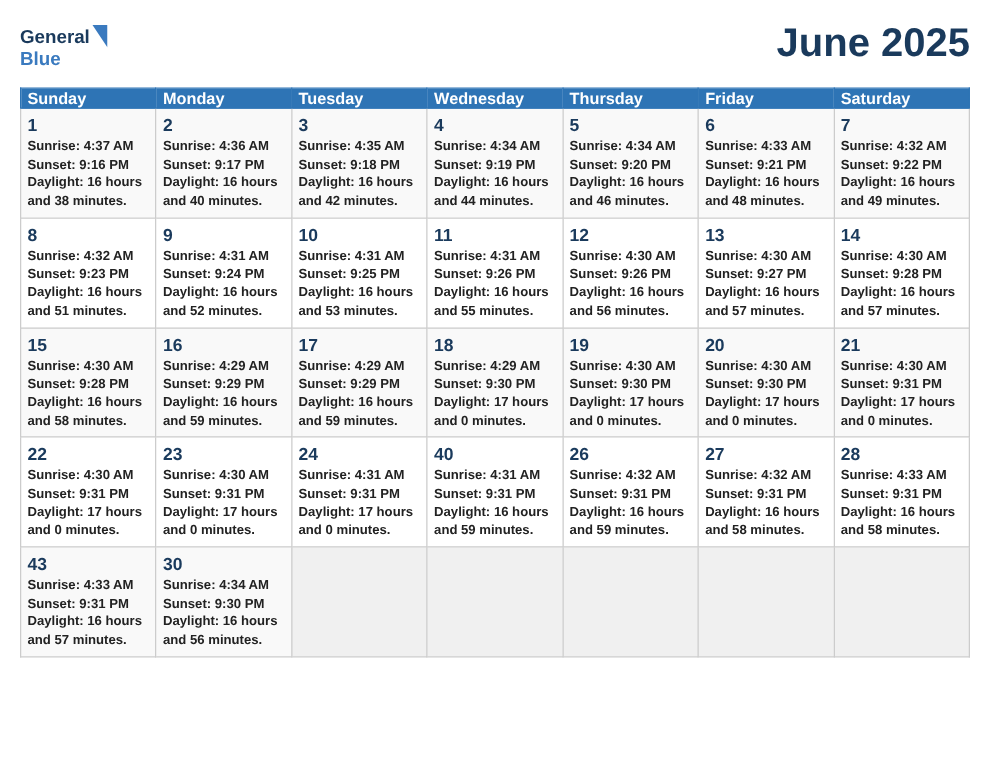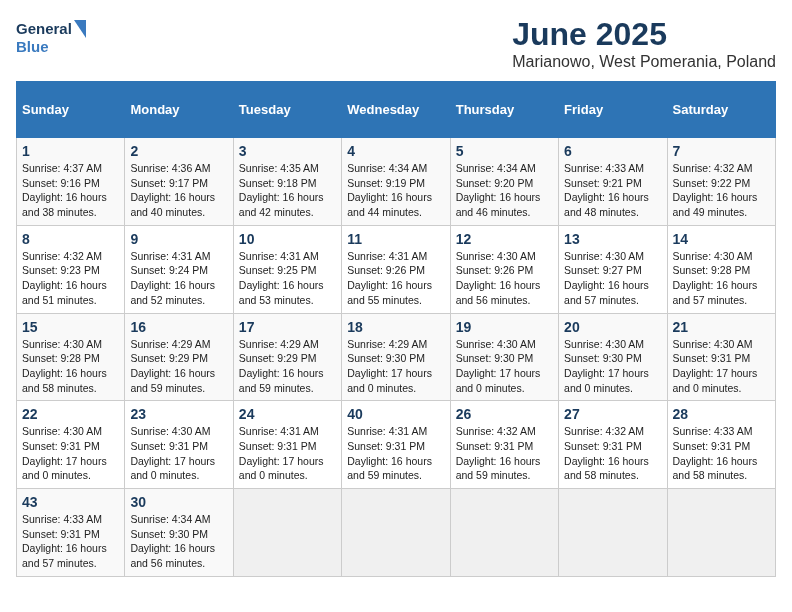--- a/index.html
+++ b/index.html
@@ -15,40 +15,40 @@
       justify-content: space-between;
       align-items: flex-start;
       margin-bottom: 10px;
     }
     .logo {
       display: flex;
       align-items: flex-end;
       gap: 4px;
     }
     .title-area {
-      text-align: left;
+      text-align: center;
     }
     .main-title {
       font-size: 32px;
       font-weight: bold;
       color: #1a3a5c;
     }
     .subtitle {
       font-size: 16px;
       color: #333;
     }
     table {
       width: 100%;
       border-collapse: collapse;
       font-size: 11px;
     }
     thead tr th {
       background-color: #2e74b5;
       color: #fff;
-      padding: 20px 5px;
+      padding: 0 5px;
       text-align: left;
       font-size: 13px;
       font-weight: bold;
       border: 1px solid #2e74b5;
     }
     tbody tr td {
       border: 1px solid #ccc;
       padding: 5px 5px;
       vertical-align: top;
       background: #fff;
@@ -62,20 +62,21 @@
       font-size: 14px;
       font-weight: bold;
       color: #1a3a5c;
       display: block;
       margin-bottom: 2px;
     }
     .day-info {
       font-size: 10.5px;
       color: #222;
       line-height: 1.4;
+      font-weight: bold;
     }
     .empty-cell {
       background: #f0f0f0 !important;
     }
     tbody tr td.empty-cell {
       background: #f0f0f0;
     }
   </style>
 </head>
 <body>
@@ -83,21 +84,20 @@
 <div class="header-area">
   <div class="logo">
       <svg width="70" height="44" viewBox="0 0 70 44">
   <text x="0" y="18" font-size="15" font-weight="bold" font-family="Arial" fill="#1a3a5c">General</text>
   <text x="0" y="36" font-size="15" font-weight="bold" font-family="Arial" fill="#3a7abf">Blue</text>
   <polygon points="58,4 70,4 70,22" fill="#3a7abf"></polygon>
 </svg>
     </div>
   <div class="title-area">
     <div class="main-title">June 2025</div>
-    <div class="subtitle">Marianowo, West Pomerania, Poland</div>
   </div>
 </div>
 
 <table>
   <thead>
     <tr>
     <th>Sunday</th>
         <th>Monday</th>
         <th>Tuesday</th>
         <th>Wednesday</th>

